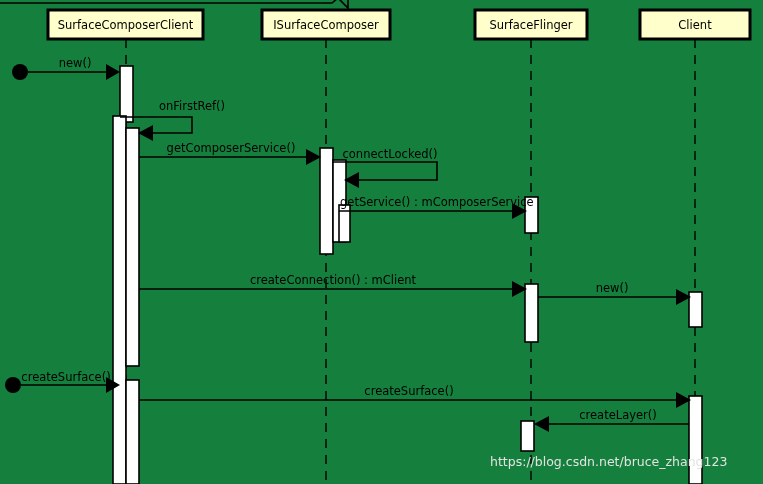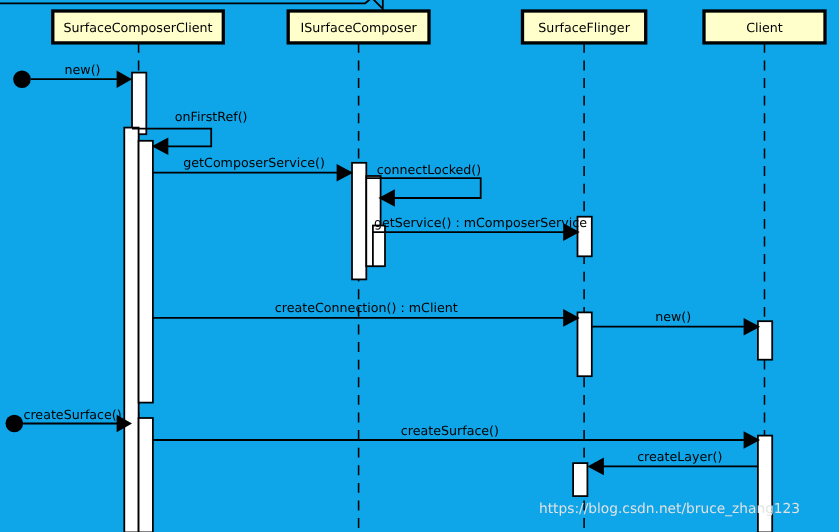--- a/index.html
+++ b/index.html
@@ -7,21 +7,21 @@
     padding: 0;
     background: #ffffff;
   }
   body {
     font-family: "DejaVu Sans", sans-serif;
   }
   #diagram-root {
     position: relative;
     width: 763px;
     height: 484px;
-    background: #0ea5e9;
+    background: #15803d;
     overflow: hidden;
   }
   svg.seq {
     display: block;
     width: 763px;
     height: 484px;
   }
   .lifeline-box-rect {
     fill: #ffffcc;
     stroke: #000000;

